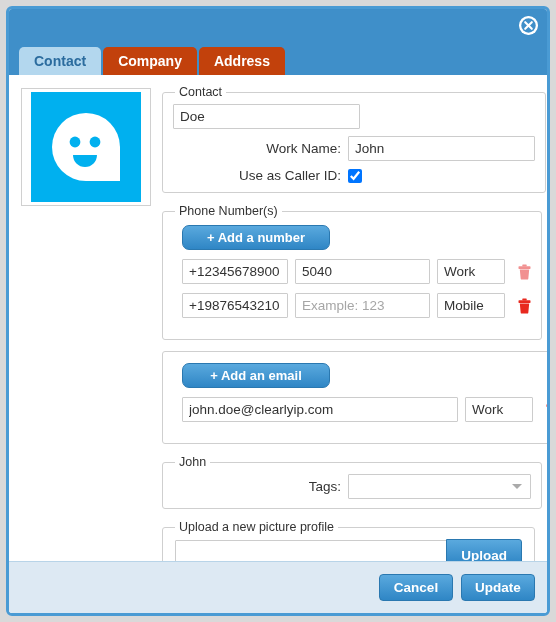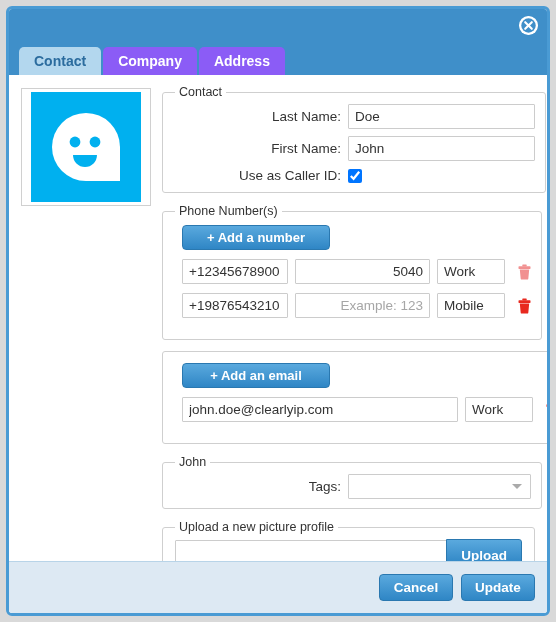--- a/index.html
+++ b/index.html
@@ -65,21 +65,21 @@
     box-sizing: border-box;
     flex: 0 0 auto;
   }
   .tab {
     height: 28px;
     line-height: 28px;
     padding: 0 15px;
     font-size: 14px;
     font-weight: bold;
     color: #ffffff;
-    background: #8b5cf6;
+    background: #c2410c;
     border-top-left-radius: 5px;
     border-top-right-radius: 5px;
     margin-right: 2px;
     cursor: pointer;
     white-space: nowrap;
   }
   .tab.active {
     background: #b3d7ee;
     color: #2b6c9e;
   }
@@ -190,31 +190,32 @@
     height: 25px;
     line-height: 23px;
     cursor: pointer;
     white-space: nowrap;
   }
   .btn-add {
     width: 148px;
     margin: 2px 0 9px 9px;
     text-align: center;
     padding: 0;
+    border-radius: 7px;
   }
 
   
   .entry-row {
     display: flex;
     align-items: center;
     margin: 0 0 9px 9px;
   }
   .entry-row:last-child { margin-bottom: 12px; }
   .entry-num   { width: 106px; }
-  .entry-ext   { width: 135px; margin-left: 7px; text-align: right; }
+  .entry-ext   { width: 135px; margin-left: 7px; }
   .entry-email { width: 276px; }
   .entry-type  {
     width: 68px;
     margin-left: 7px;
     display: flex;
     align-items: center;
   }
   .trash-btn {
     background: none;
     border: none;
@@ -322,25 +323,24 @@
           <path d="M42 63 A12 12 0 0 0 66 63 Z" fill="#00b0ef"></path>
         </svg>
       </div>
     </div>
 
     <div class="fields-col">
 
       <fieldset class="group">
         <legend>Contact</legend>
         <div class="form-row">
-          <div class="form-label">Last Name:</div>
           <input class="txt name-field" type="text" value="Doe" style="">
         </div>
         <div class="form-row">
-          <div class="form-label">First Name:</div>
+          <div class="form-label">Work Name:</div>
           <input class="txt name-field" type="text" value="John" style="">
         </div>
         <div class="form-row">
           <div class="form-label">Use as Caller ID:</div>
           <input class="cb" type="checkbox" checked="" style="">
         </div>
       </fieldset>
 
       <fieldset class="group">
         <legend>Phone Number(s)</legend>

